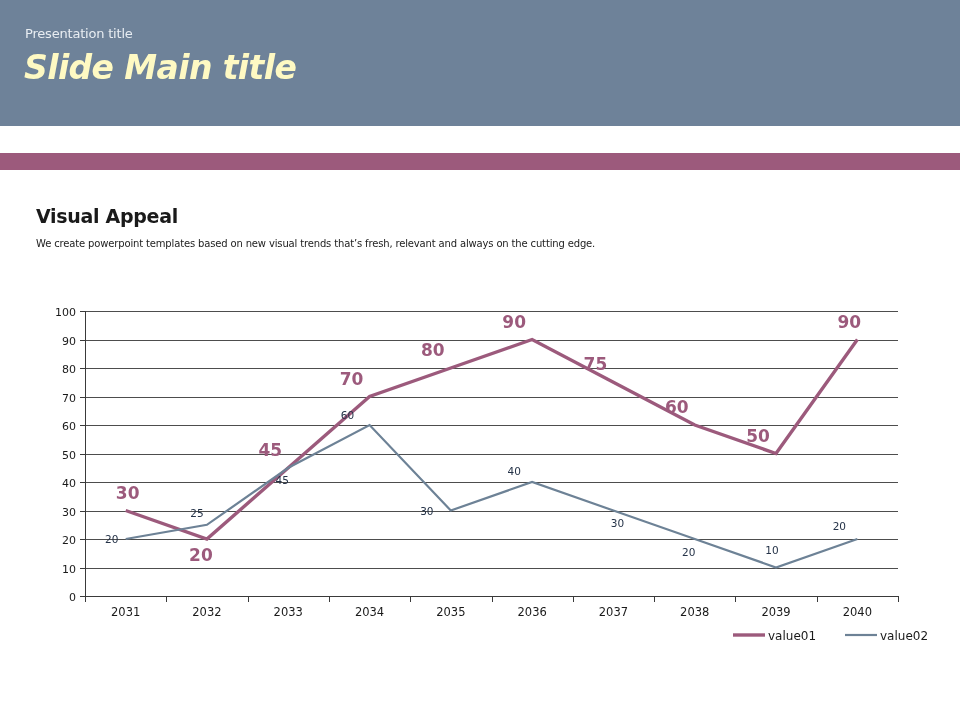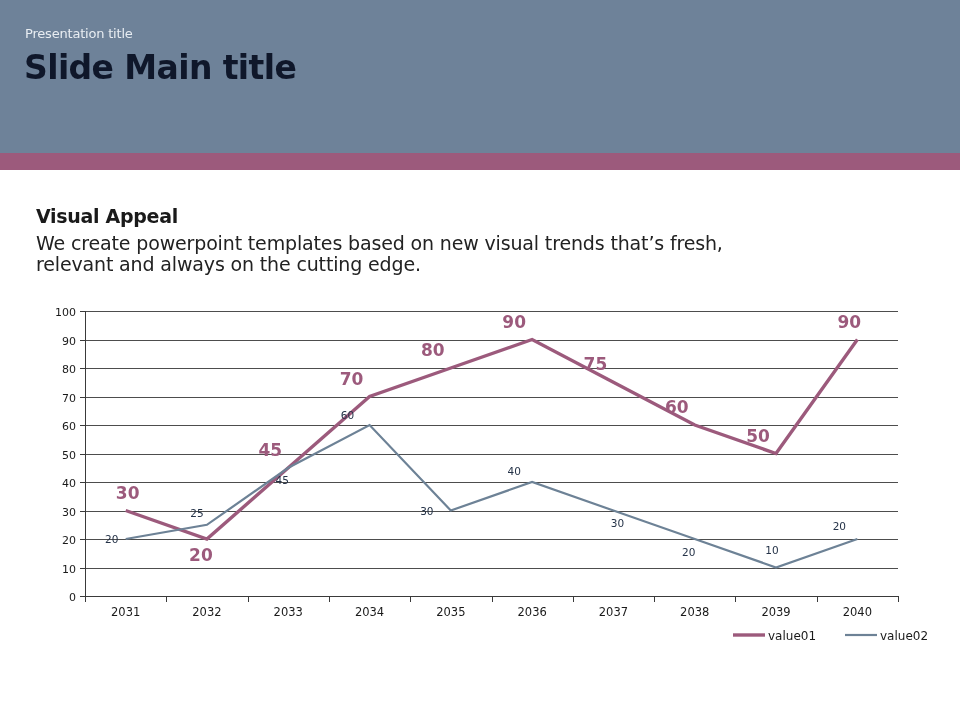--- a/index.html
+++ b/index.html
@@ -13,42 +13,43 @@
     font-family: "DejaVu Sans", sans-serif;
     overflow: hidden;
     position: relative;
   }
 
   
   #slide-header {
     position: absolute;
     left: 0; top: 0;
     width: 960px;
-    height: 153px;
+    height: 126px;
     background: #6e8299;
     box-sizing: border-box;
   }
   #presentation-title {
     position: absolute;
     left: 25px;
     top: 26px;
     font-size: 13px;
     color: #e8edf2;
     letter-spacing: -0.2px;
     white-space: nowrap;
   }
   #slide-main-title {
     position: absolute;
     left: 24px;
     top: 48px;
     font-size: 33px;
     font-weight: bold;
-    color: #0f172a;
+    color: #fef9c3;
     letter-spacing: -0.6px;
     white-space: nowrap;
+    font-style: italic;
   }
   #slide-subtitle {
     position: absolute;
     left: 26px;
     top: 104px;
     width: 700px;
     font-size: 14.5px;
     color: #f2f5f8;
     line-height: 19px;
     letter-spacing: -0.1px;
@@ -71,21 +72,21 @@
     font-weight: bold;
     color: #1a1a1a;
     letter-spacing: -0.3px;
     white-space: nowrap;
   }
   #section-paragraph {
     position: absolute;
     left: 36px;
     top: 233px;
     width: 730px;
-    font-size: 19px;
+    font-size: 10px;
     color: #222222;
     line-height: 21px;
     letter-spacing: -0.15px;
   }
 
   
   #chart-region {
     position: absolute;
     left: 0;
     top: 295px;

